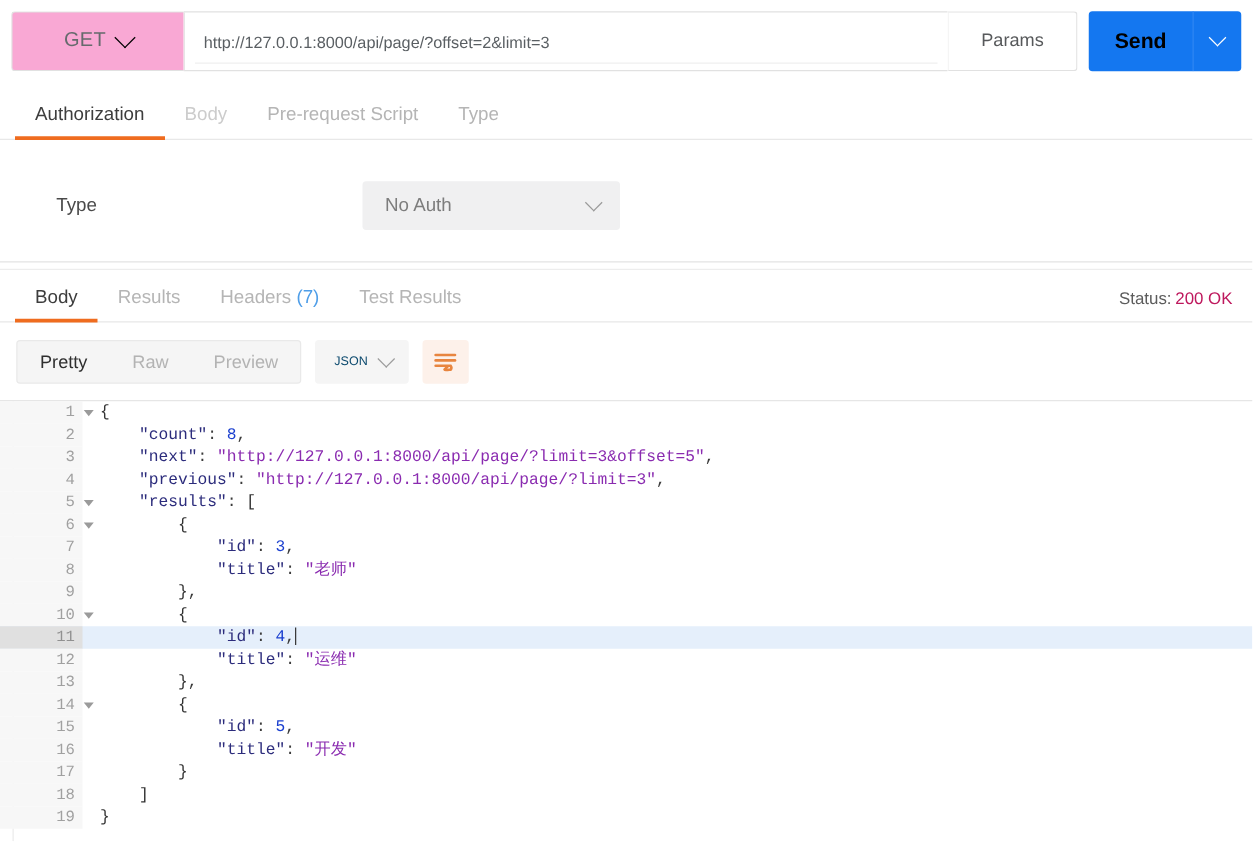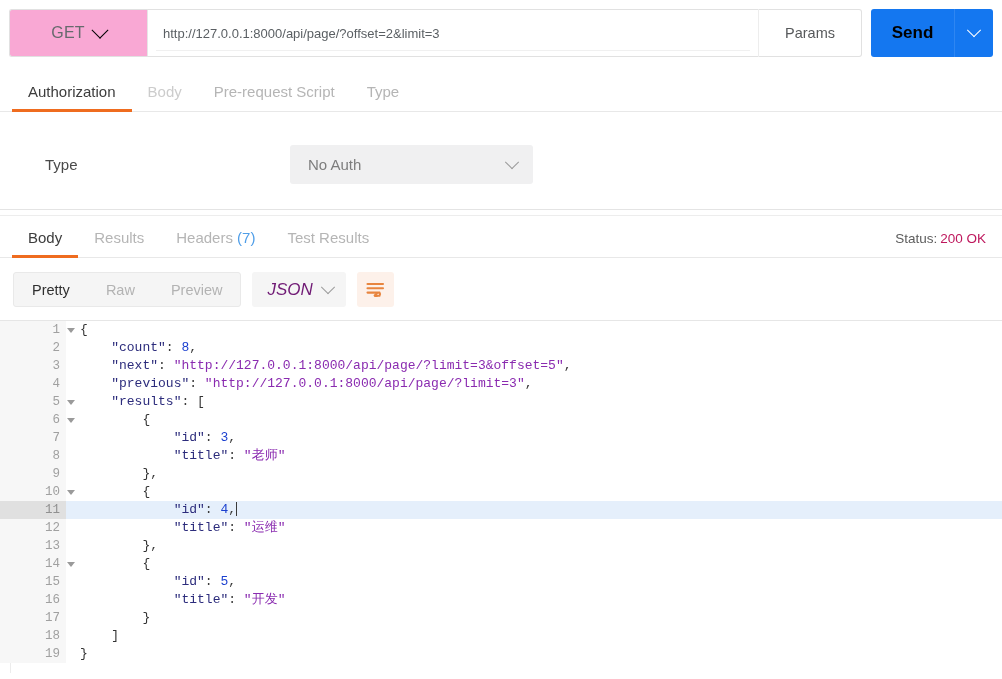--- a/index.html
+++ b/index.html
@@ -148,21 +148,21 @@
     align-items: center;
     padding-top: 33px;
     padding-left: 33px;
   }
   .auth-type-label {
     font-size: 15px;
     color: #4a4a4a;
     width: 245px;
   }
   .auth-select {
-    width: 243px;
+    width: 206px;
     height: 39px;
     background: #f0f0f1;
     border-radius: 3px;
     display: flex;
     align-items: center;
     justify-content: space-between;
     padding: 0 16px 0 18px;
     cursor: pointer;
   }
   .auth-select-value { font-size: 15px; color: #7d7d7d; }
@@ -223,21 +223,21 @@
   .fmt-group {
     display: flex;
     align-items: center;
     gap: 10px;
     background: #f5f5f5;
     border-radius: 3px;
     height: 35px;
     padding: 0 13px 0 15px;
     cursor: pointer;
   }
-  .fmt-label { font-size: 17px; color: #701a75; font-style: italic; }
+  .fmt-label { font-size: 10px; color: #0c4a6e; }
   .fmt-group .chev { color: #9c9c9c; }
   .wrap-btn {
     width: 37px; height: 35px;
     background: #fdf1ea;
     border-radius: 3px;
     display: flex;
     align-items: center;
     justify-content: center;
     cursor: pointer;
   }

